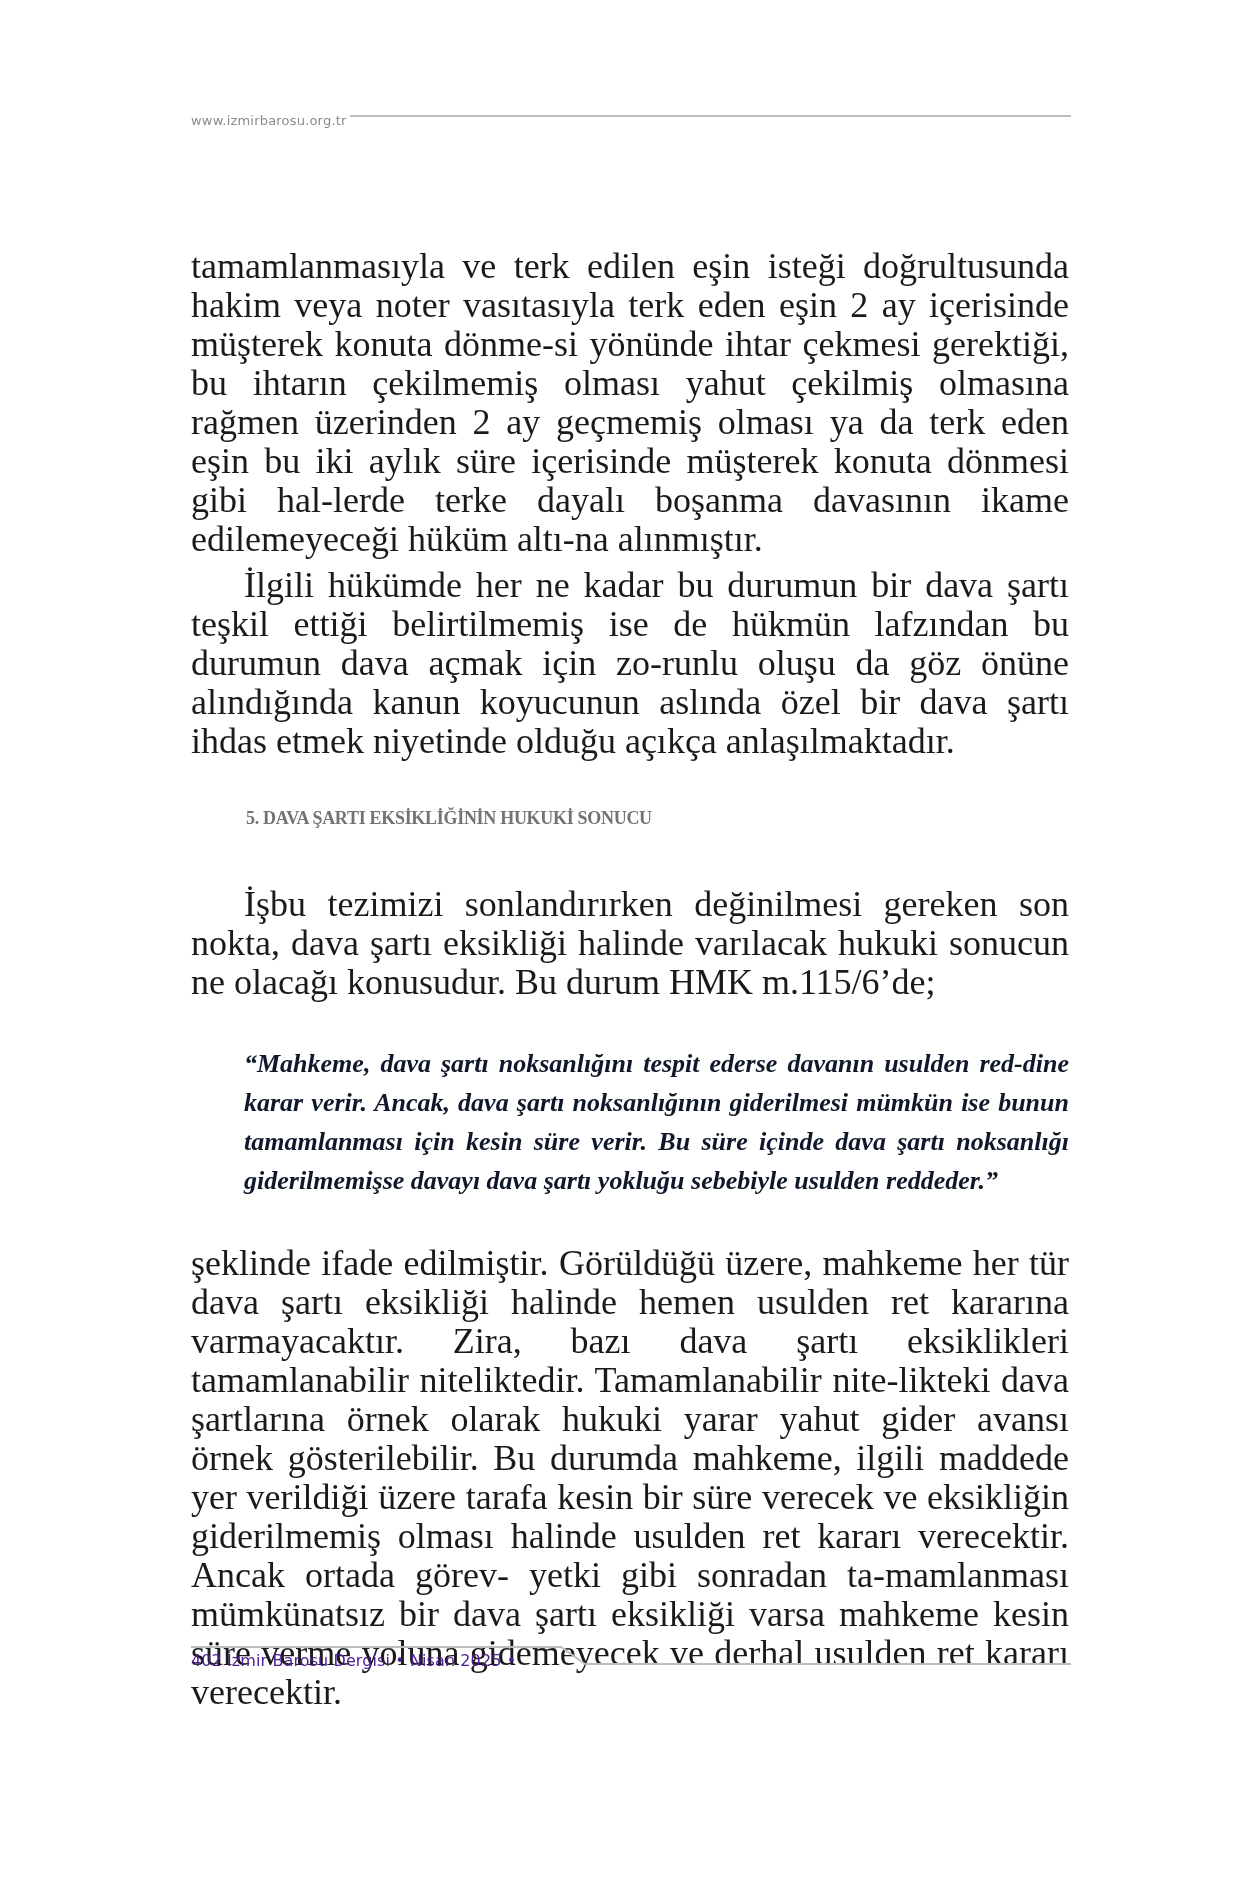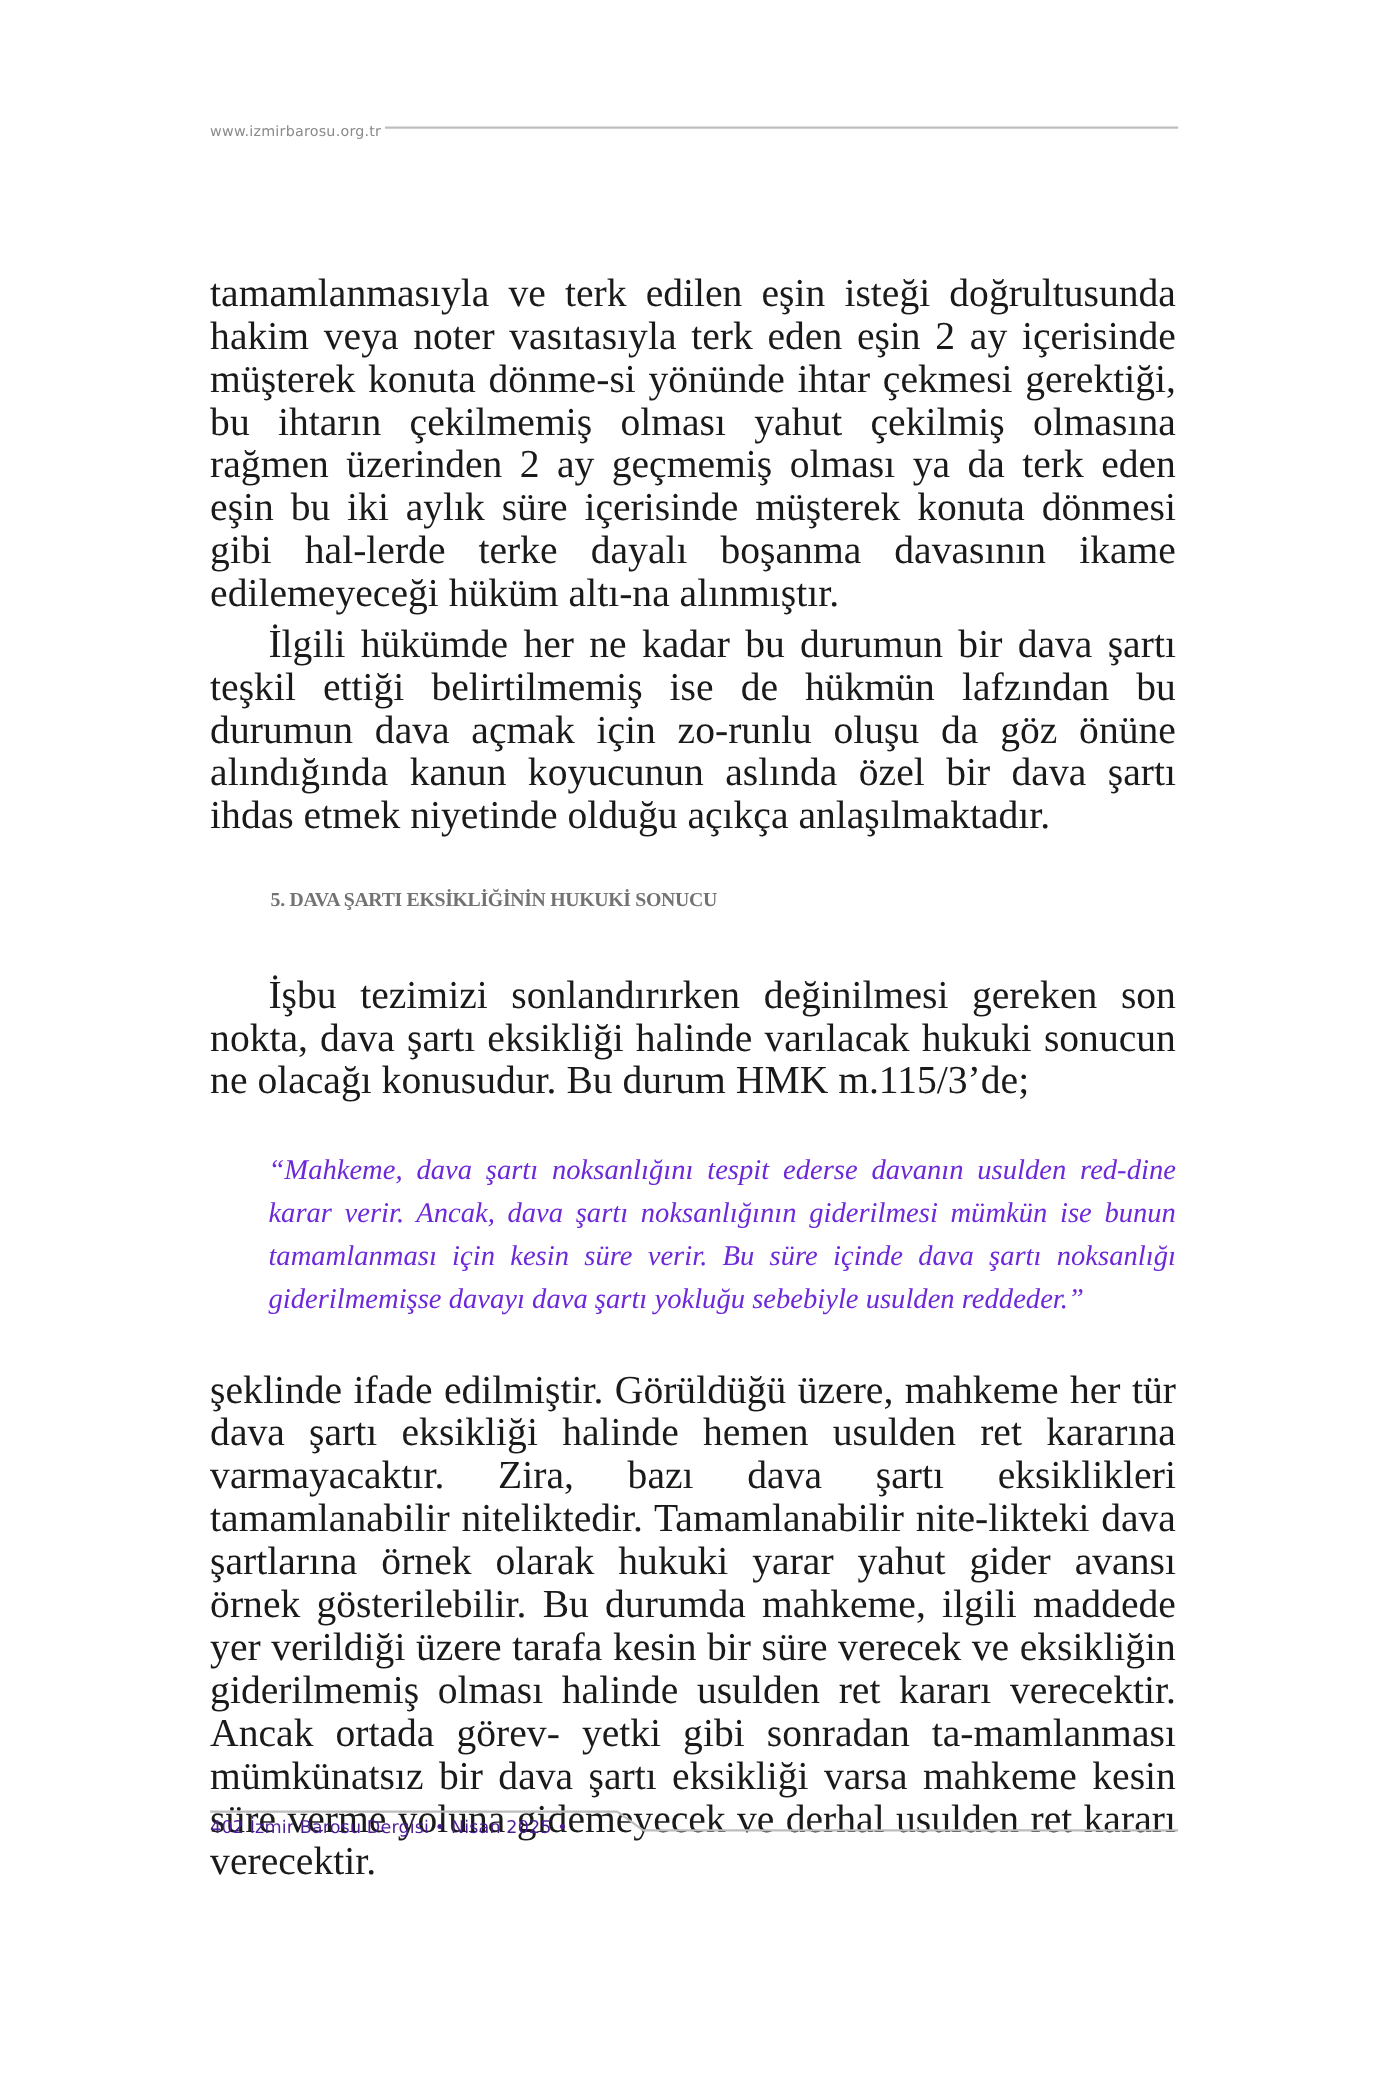--- a/index.html
+++ b/index.html
@@ -29,22 +29,23 @@
     #heading {
       position: absolute; left: 246px; top: 808px;
       font-family: "Liberation Serif", "DejaVu Serif", serif;
       font-size: 18px; font-weight: bold; color: #737373; letter-spacing: -0.3px;
       white-space: nowrap;
     }
     #p3 { top: 885px; }
     .quote {
       position: absolute; left: 244px; width: 825px; top: 1044px;
       font-family: "Liberation Serif", "DejaVu Serif", serif;
-      font-style: italic; font-size: 26px; line-height: 39px; color: #6d28d9;
+      font-style: italic; font-size: 26px; line-height: 39px; color: #0f172a;
       text-align: justify;
+      font-weight: bold;
     }
     #p4 { top: 1244px; }
 
     .footer {
       position: absolute; left: 191px; top: 1640px; width: 880px; height: 40px;
     }
     .footer svg { position: absolute; left: 0; top: 0; }
     .footer-text {
       position: absolute; left: 0; top: 11px;
       font-family: "DejaVu Sans", sans-serif; font-size: 16px; color: #4c1d95;
@@ -63,21 +64,21 @@
   <p class="para">tamamlanmasıyla ve terk edilen eşin isteği doğrultusunda hakim veya noter vasıtasıyla terk eden eşin 2 ay içerisinde müşterek konuta dönme-si yönünde ihtar çekmesi gerektiği, bu ihtarın çekilmemiş olması yahut çekilmiş olmasına rağmen üzerinden  2 ay geçmemiş olması ya da terk eden eşin bu iki  aylık süre içerisinde müşterek konuta dönmesi gibi hal-lerde terke dayalı boşanma davasının ikame edilemeyeceği hüküm altı-na alınmıştır.</p>
 </div>
 
 <div class="body-text" id="p2">
   <p class="para indent">İlgili hükümde her ne kadar bu durumun bir dava şartı teşkil ettiği belirtilmemiş ise de hükmün lafzından bu durumun dava açmak için zo-runlu oluşu da göz önüne alındığında kanun koyucunun aslında özel bir dava şartı ihdas etmek niyetinde olduğu açıkça anlaşılmaktadır.</p>
 </div>
 
 <div id="heading">5. DAVA ŞARTI EKSİKLİĞİNİN HUKUKİ SONUCU</div>
 
 <div class="body-text" id="p3">
-  <p class="para indent">İşbu tezimizi sonlandırırken değinilmesi gereken son nokta, dava şartı eksikliği halinde varılacak hukuki sonucun ne olacağı konusudur. Bu durum HMK m.115/3’de;</p>
+  <p class="para indent">İşbu tezimizi sonlandırırken değinilmesi gereken son nokta, dava şartı eksikliği halinde varılacak hukuki sonucun ne olacağı konusudur. Bu durum HMK m.115/6’de;</p>
 </div>
 
 <div class="quote">
   <p class="para">“Mahkeme, dava şartı noksanlığını tespit ederse davanın usulden red-dine karar verir. Ancak, dava şartı noksanlığının giderilmesi mümkün ise bunun tamamlanması için kesin süre verir. Bu süre içinde dava şartı noksanlığı giderilmemişse davayı dava şartı yokluğu sebebiyle usulden reddeder.”</p>
 </div>
 
 <div class="body-text" id="p4">
   <p class="para">şeklinde ifade edilmiştir. Görüldüğü üzere, mahkeme her tür dava şartı eksikliği halinde hemen usulden ret kararına varmayacaktır. Zira, bazı dava şartı eksiklikleri tamamlanabilir niteliktedir. Tamamlanabilir nite-likteki dava şartlarına örnek olarak hukuki yarar yahut gider avansı örnek gösterilebilir. Bu durumda mahkeme, ilgili maddede yer verildiği üzere tarafa kesin bir süre verecek ve eksikliğin giderilmemiş olması halinde usulden ret kararı verecektir. Ancak ortada görev- yetki gibi sonradan ta-mamlanması mümkünatsız bir dava şartı eksikliği varsa mahkeme kesin süre verme yoluna gidemeyecek ve derhal usulden ret kararı verecektir.</p>
 </div>
 

